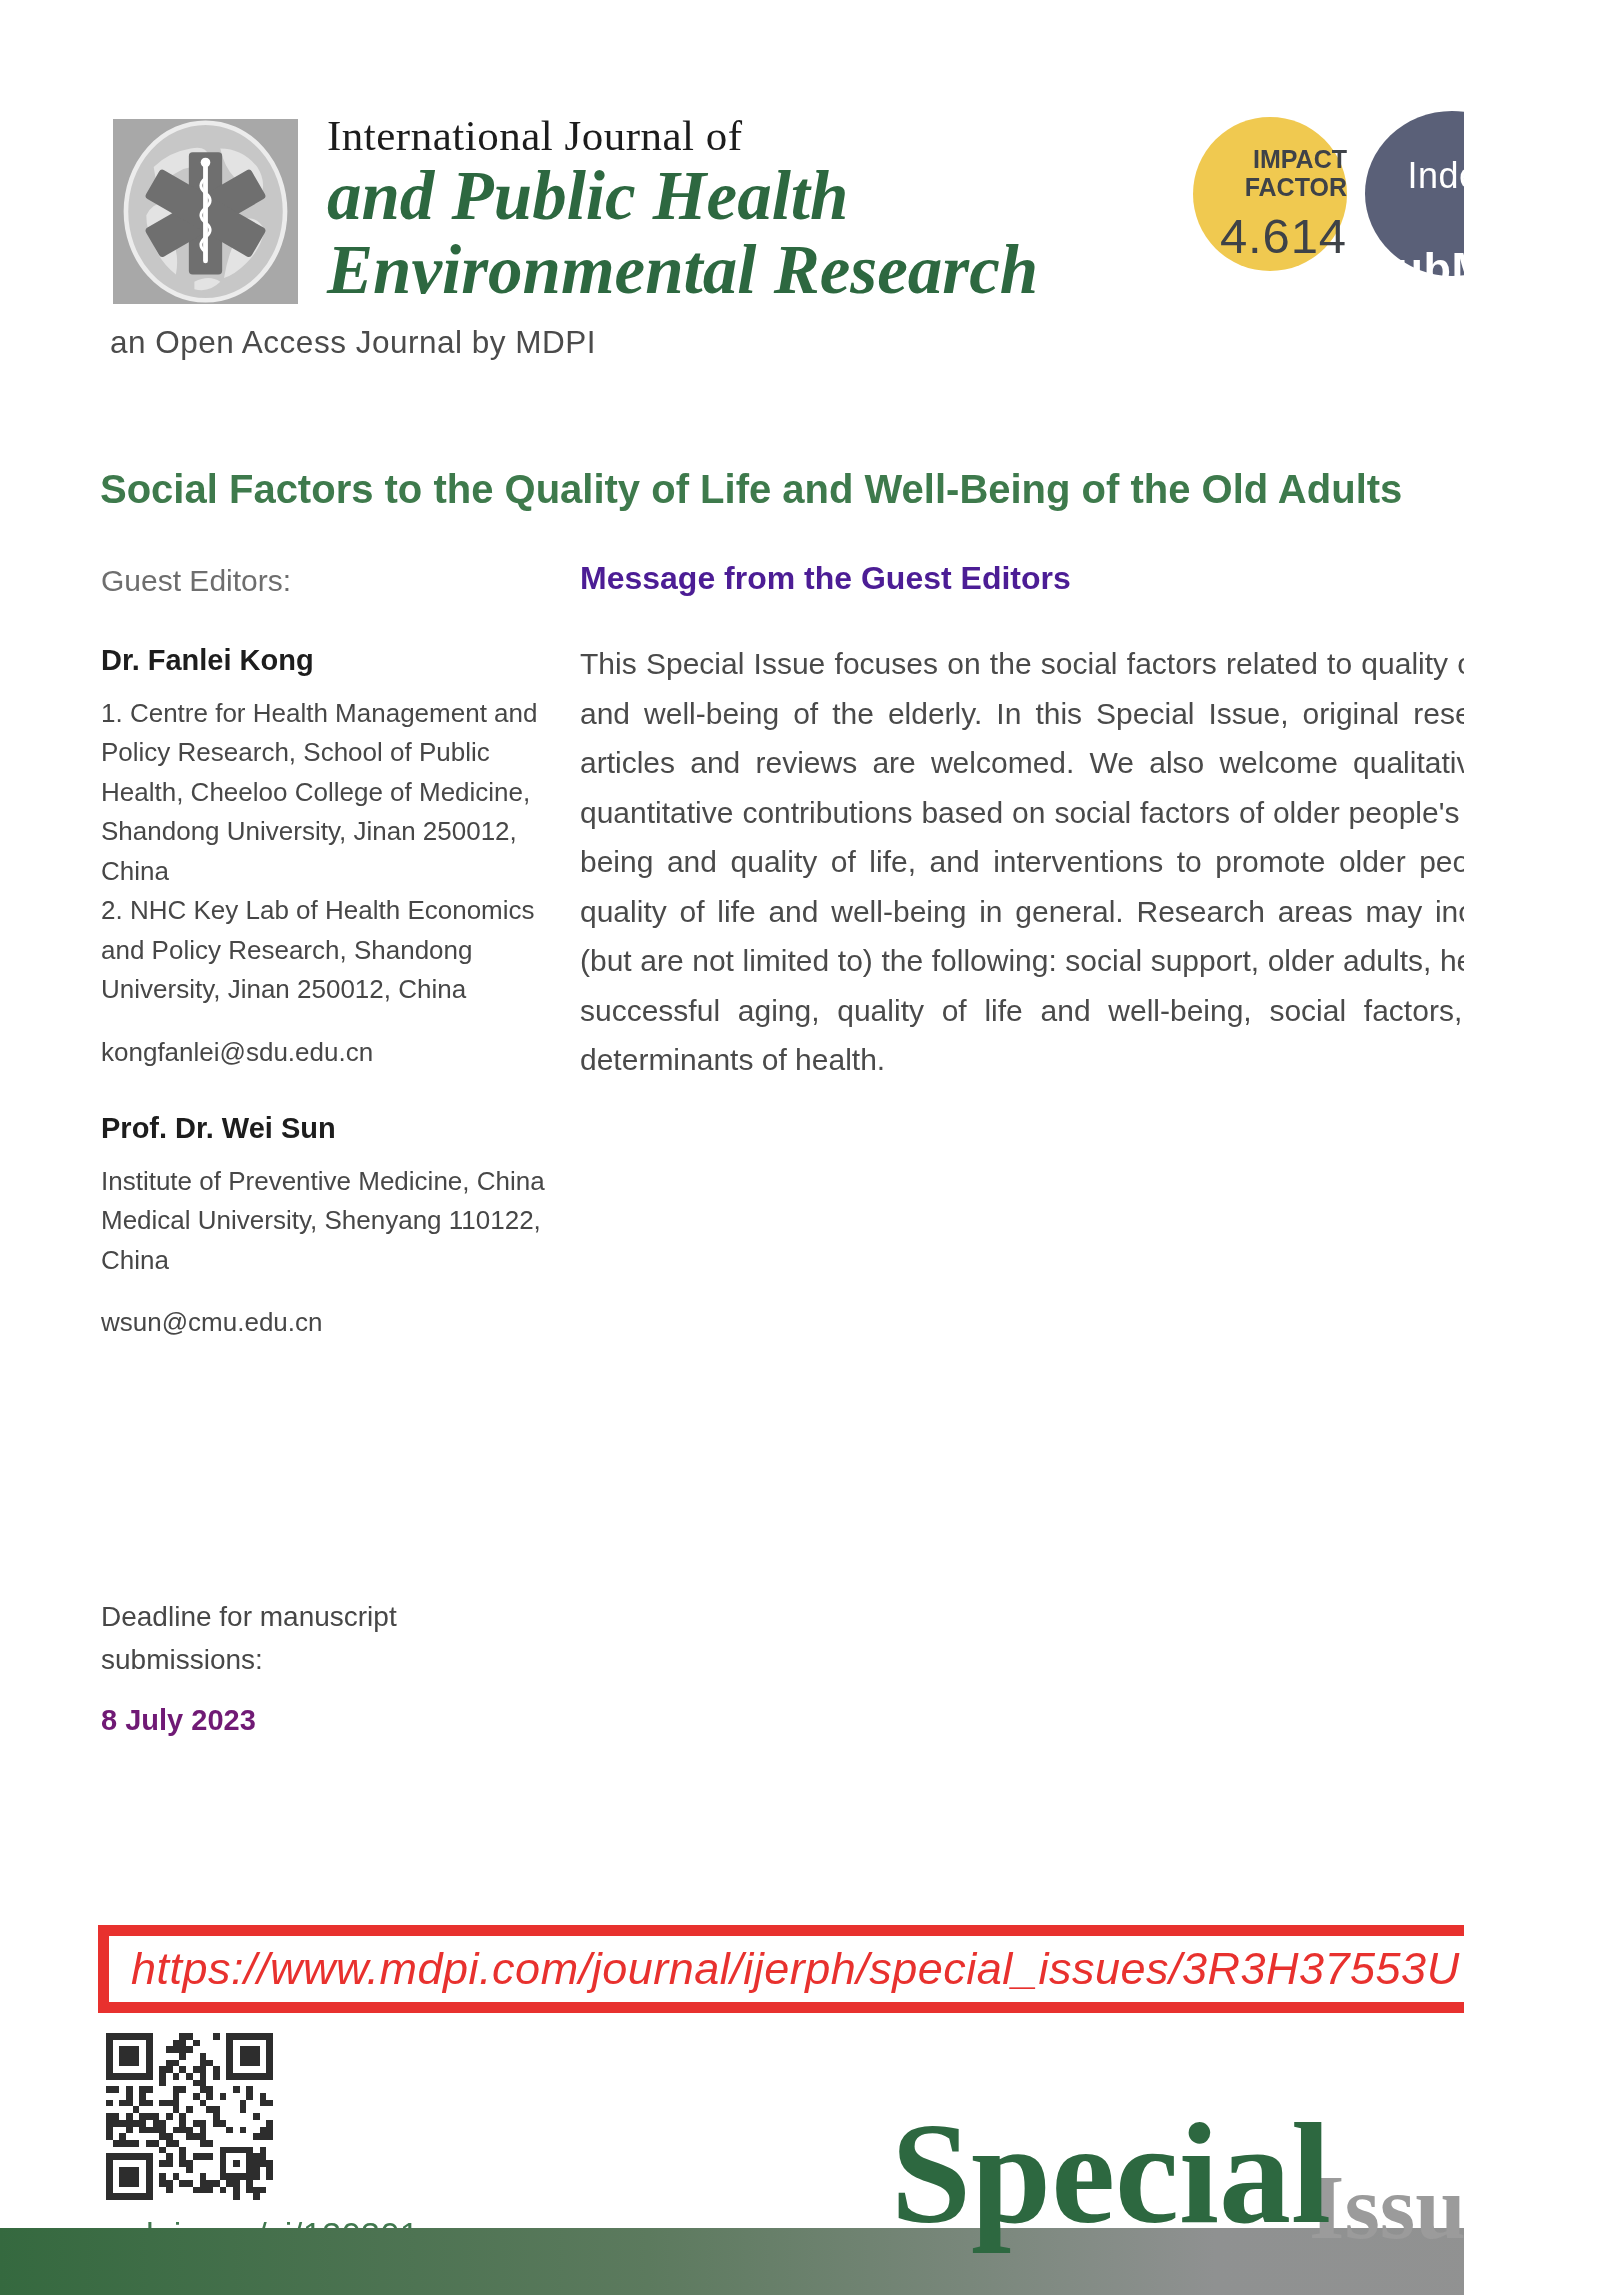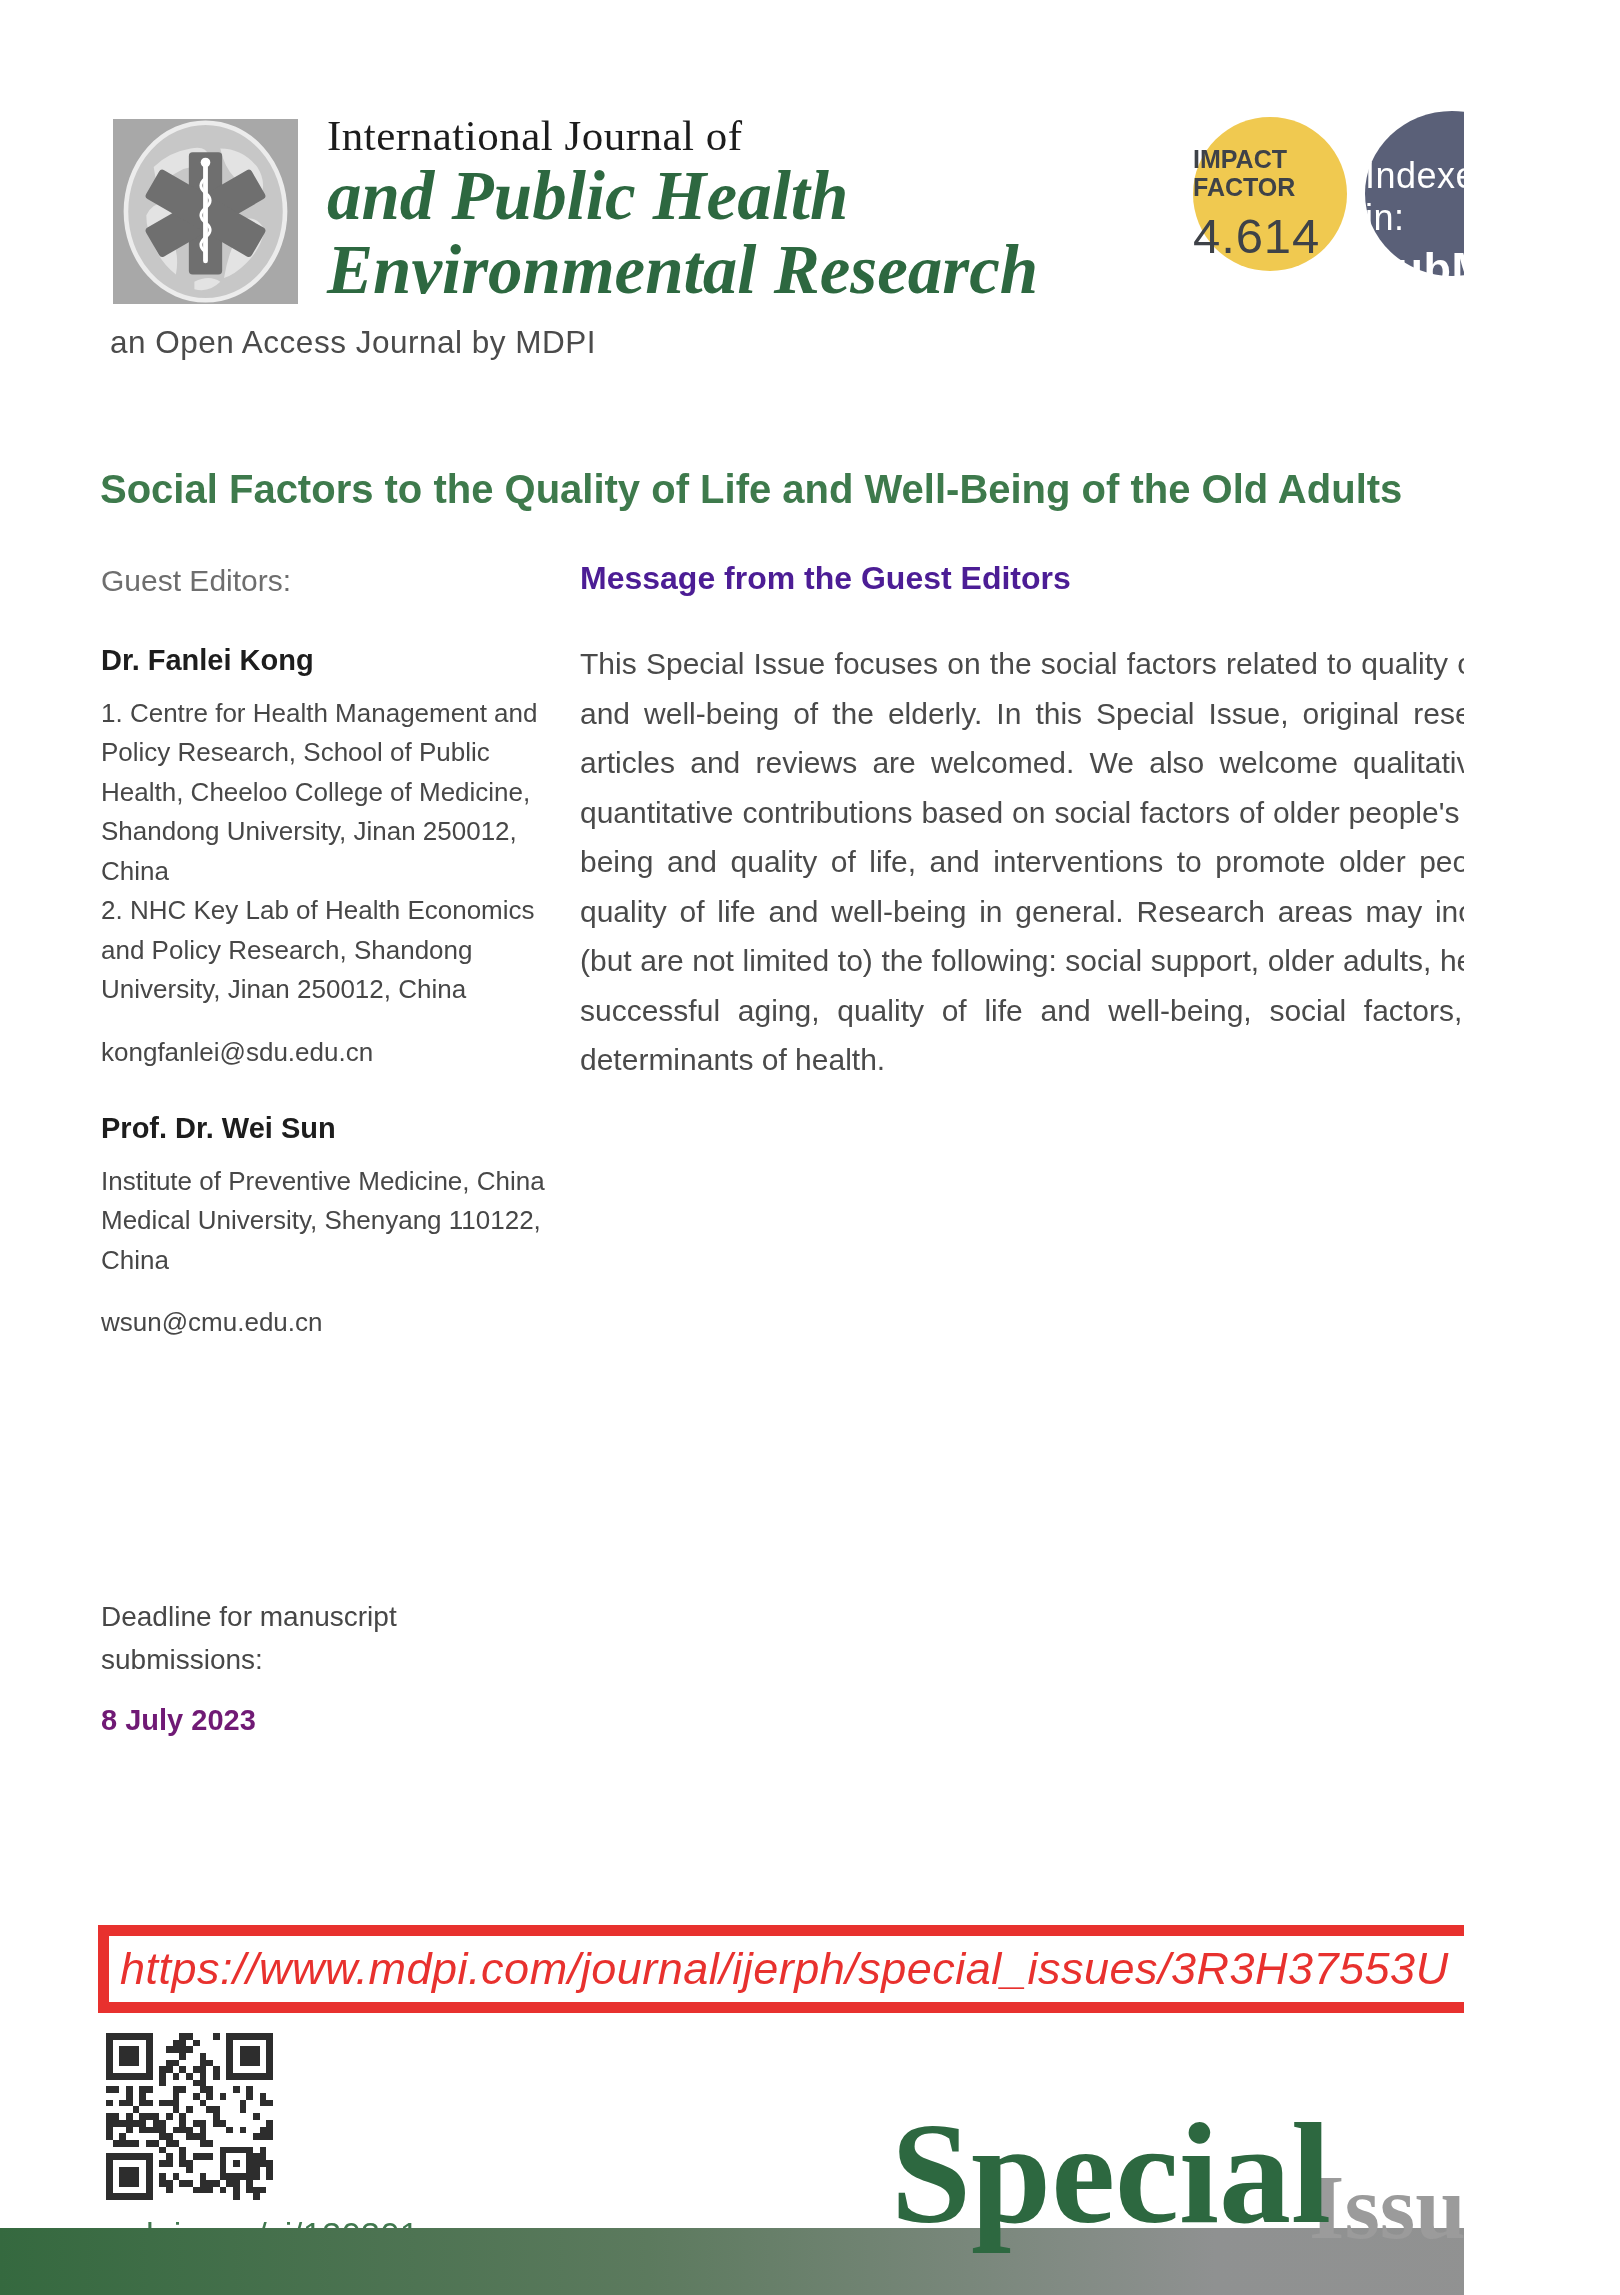--- a/index.html
+++ b/index.html
@@ -22,21 +22,21 @@
   }
   .jn-main{
     font-family:"Liberation Serif","DejaVu Serif",serif;
     font-style:italic;font-weight:700;
     font-size:69px;line-height:1.02;
     color:var(--green_dark);
     margin-top:3.7px;
   }
   .subtitle{left:110px;top:324px;font-size:31.5px;color:#4b4b4b;font-weight:300;letter-spacing:0.5px;}
 
-  .badge{border-radius:50%;text-align:left;}
+  .badge{border-radius:50%;text-align:right;}
   .badge-impact{left:1193px;top:117px;width:154px;height:154px;background:var(--yellow);}
   .bi-label{font-size:25px;font-weight:700;color:#3e4248;line-height:1.1;padding-top:29px;letter-spacing:0px;}
   .bi-value{font-size:49px;color:#3e4248;margin-top:7.4px;letter-spacing:0.9px;}
   .badge-indexed{left:1365px;top:111px;width:174px;height:165px;background:var(--navy);color:#ffffff;}
   .bx-label{font-size:36px;margin-top:44px;letter-spacing:0.5px;}
   .bx-value{font-size:45px;font-weight:700;margin-top:4px;letter-spacing:0.5px;}
 
   
   .si-title{
     left:100px;top:467px;width:1463px;
@@ -66,21 +66,21 @@
   }
 
   
   .url-box{
     left:98px;top:1925px;width:1477px;height:88px;
     border:11px solid var(--red);box-sizing:border-box;
     display:flex;align-items:center;
   }
   .url-text{
     font-style:italic;font-size:45px;color:var(--red);
-    padding-left:11px;letter-spacing:0.5px;white-space:nowrap;
+    padding-left:22px;letter-spacing:0.5px;white-space:nowrap;
   }
   .qr{left:106px;top:2033px;width:167px;height:167px;}
   .qr svg{width:100%;height:100%;display:block;shape-rendering:crispEdges;}
   .short-url{left:106px;top:2215px;font-size:34px;color:var(--green_link);font-weight:300;letter-spacing:0.5px;}
 
   .wm-special{
     left:891px;top:2102px;z-index:3;line-height:1;
     font-family:"Liberation Serif","DejaVu Serif",serif;
     font-weight:700;font-size:144px;color:var(--green_dark);
   }

